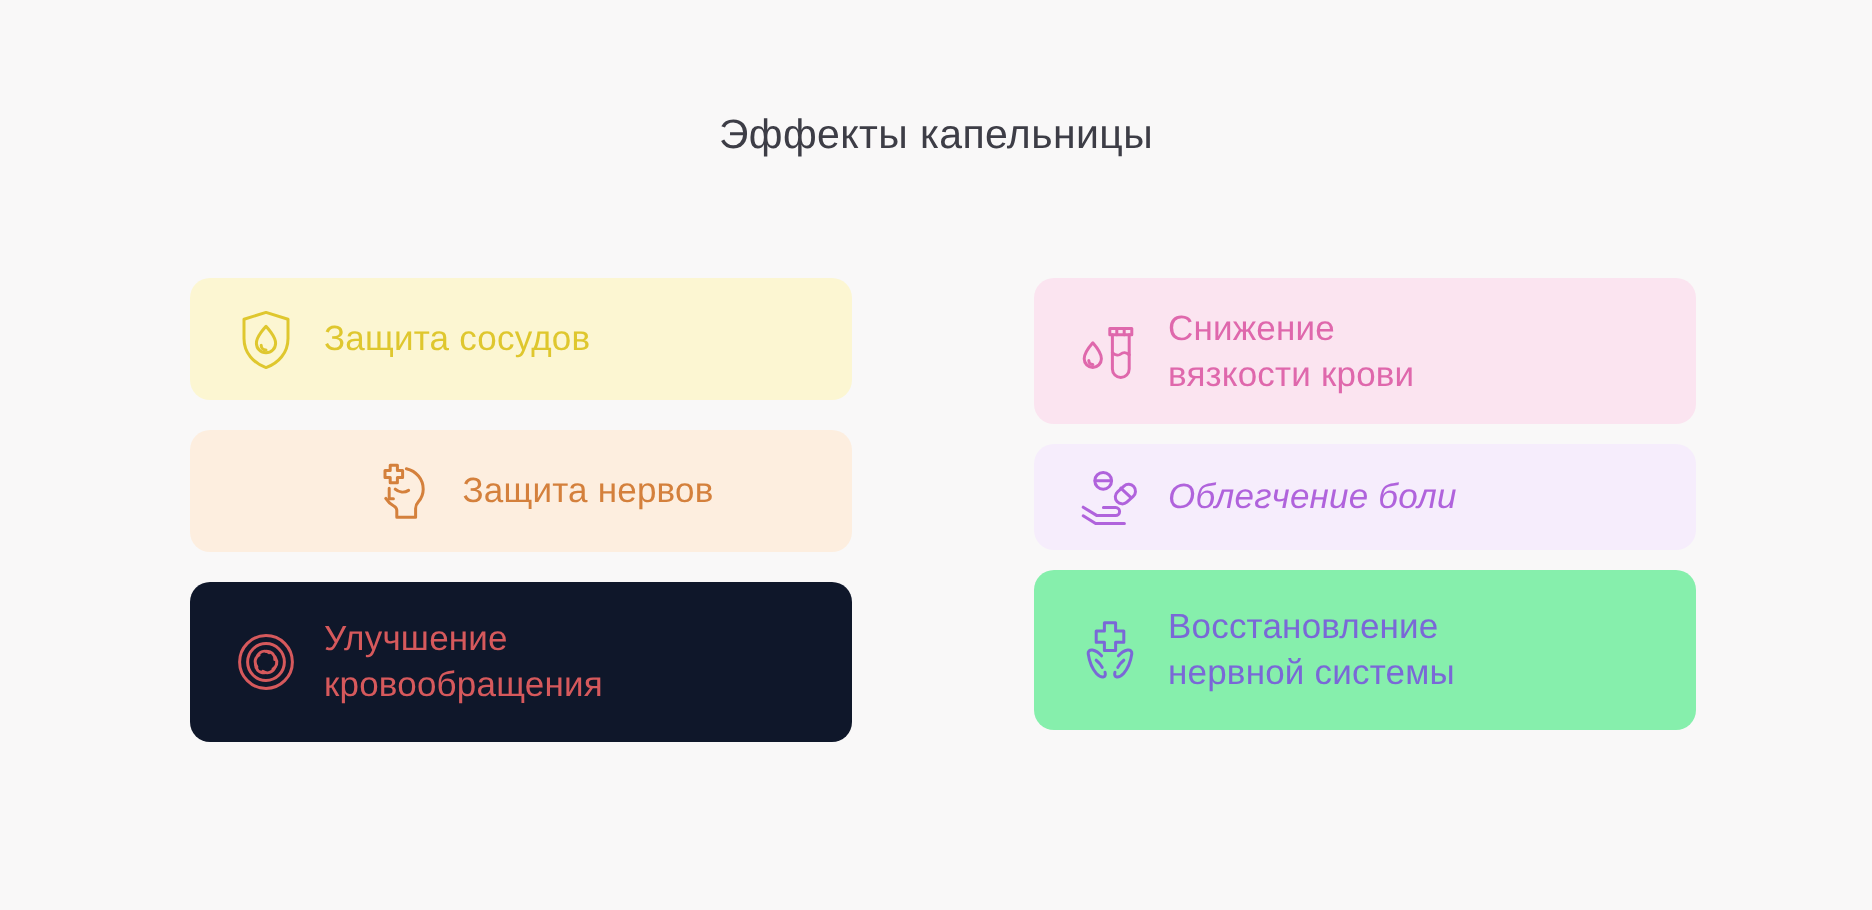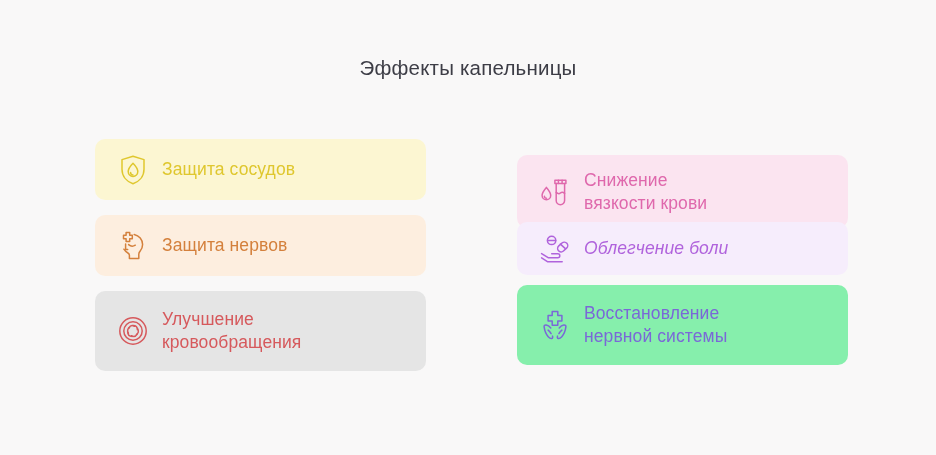--- a/index.html
+++ b/index.html
@@ -74,21 +74,21 @@
     white-space: pre-line;
     font-weight: 400;
   }
 
   
   .l0 { top: 0px;   height: 61px; }
   .l1 { top: 76px;  height: 61px; }
   .l2 { top: 152px; height: 80px; }
 
   
-  .r0 { top: 16px;   height: 73px; }
+  .r0 { top: 0px;   height: 73px; }
   .r1 { top: 83px;  height: 53px; font-style: italic; }
   .r2 { top: 146px; height: 80px; }
 </style>
 </head>
 <body style="background-color: rgb(249, 248, 248);">
 
 <div id="page-title" style="color: rgb(61, 61, 70);">Эффекты капельницы</div>
 
 <div id="cards-area">
 
@@ -100,35 +100,35 @@
           <path d="M18 4.2 L29 7.6 V17.2 C29 24.4 24.2 29.6 18 31.8
                    C11.8 29.6 7 24.4 7 17.2 V7.6 Z"></path>
           <path d="M18 11.2 C18 11.2 13.2 16.1 13.2 19.6
                    a4.8 4.8 0 0 0 9.6 0 C22.8 16.1 18 11.2 18 11.2 Z"></path>
           <path d="M15.6 20.6 a2.4 2.4 0 0 0 2.4 2.4"></path>
         </svg>
       </span>
       <span class="card-label" style="color: rgb(223, 199, 46);">Защита сосудов</span>
     </div>
 
-    <div class="card l1" style="background-color: rgb(253, 238, 223);">
+    <div class="card l1" style="background-color: rgb(253, 238, 223); justify-content: center;">
       <span class="card-icon">
         <svg viewBox="0 0 36 36" fill="none" stroke="#D4803C" stroke-width="1.5" stroke-linecap="round" stroke-linejoin="round">
           <path d="M11.1 4.6 h3.6 v2.6 h2.6 v3.6 h-2.6 v2.6 h-3.6 v-2.6 h-2.6 V7.2 h2.6 Z"></path>
           <path d="M19.2 6.4 c4.9 1.1 8.4 5.2 8.4 10.2 0 2.6-1 4.7-2.4 6.3
                    -0.9 1-1.4 2-1.4 3.3 v4.4 h-9.4 v-3.3 c0-1-0.6-1.8-1.5-2.3
                    -1.6-0.9-3-2.2-4-3.8"></path>
           <path d="M13.6 16.6 c1.9 1.7 4.6 1.9 6.7 0.6"></path>
           <path d="M10.6 16.1 v5.3 h2.1"></path>
         </svg>
       </span>
       <span class="card-label" style="color: rgb(212, 128, 60);">Защита нервов</span>
     </div>
 
-    <div class="card l2" style="background-color: #e5e5e5;">
+    <div class="card l2" style="background-color: #0f172a;">
       <span class="card-icon">
         <svg viewBox="0 0 36 36" fill="none" stroke="#D6595C" stroke-width="1.5" stroke-linecap="round" stroke-linejoin="round">
           <circle cx="18" cy="18" r="13.2"></circle>
           <circle cx="18" cy="18" r="9.2"></circle>
           <path d="M18 12.6 c3.1 0 4.4 2.1 4.4 4.1"></path>
           <path d="M22.6 15.6 c1.6 2.6 0.6 4.9-1.1 5.9"></path>
           <path d="M22.2 21.2 c-1.6 2.6-4.1 2.5-5.8 1.5"></path>
           <path d="M17.2 23.4 c-3.1 0-4.4-2.1-4.4-4.1"></path>
           <path d="M13.4 20.4 c-1.6-2.6-0.6-4.9 1.1-5.9"></path>
           <path d="M13.8 14.8 c1.6-2.6 4.1-2.5 5.8-1.5"></path>

